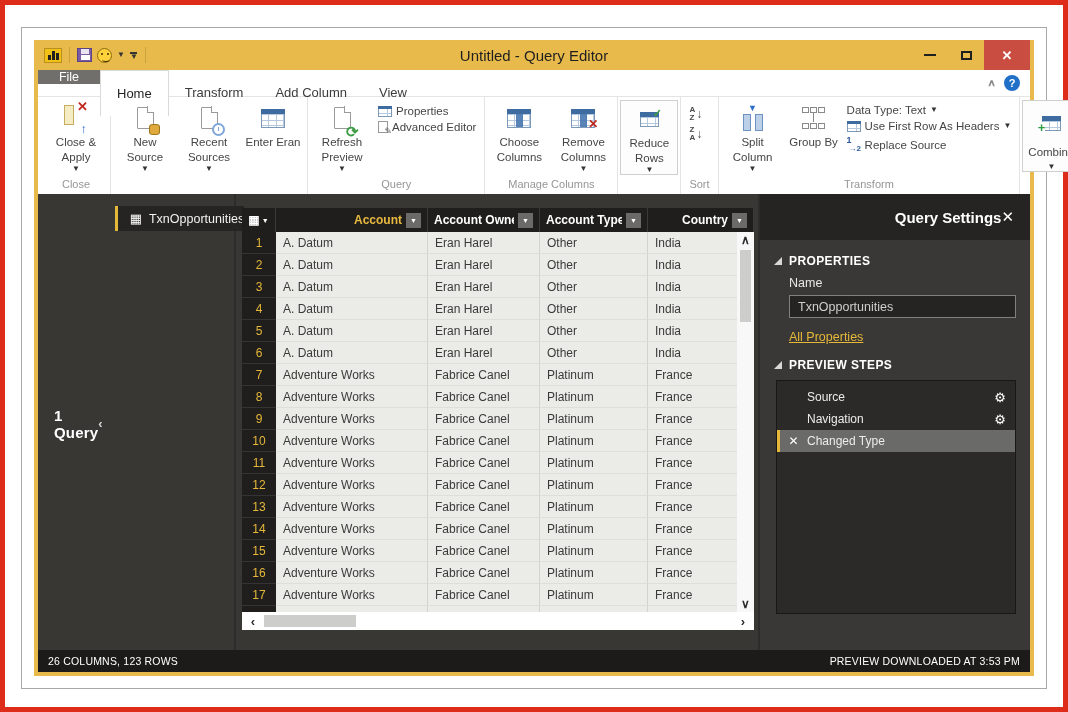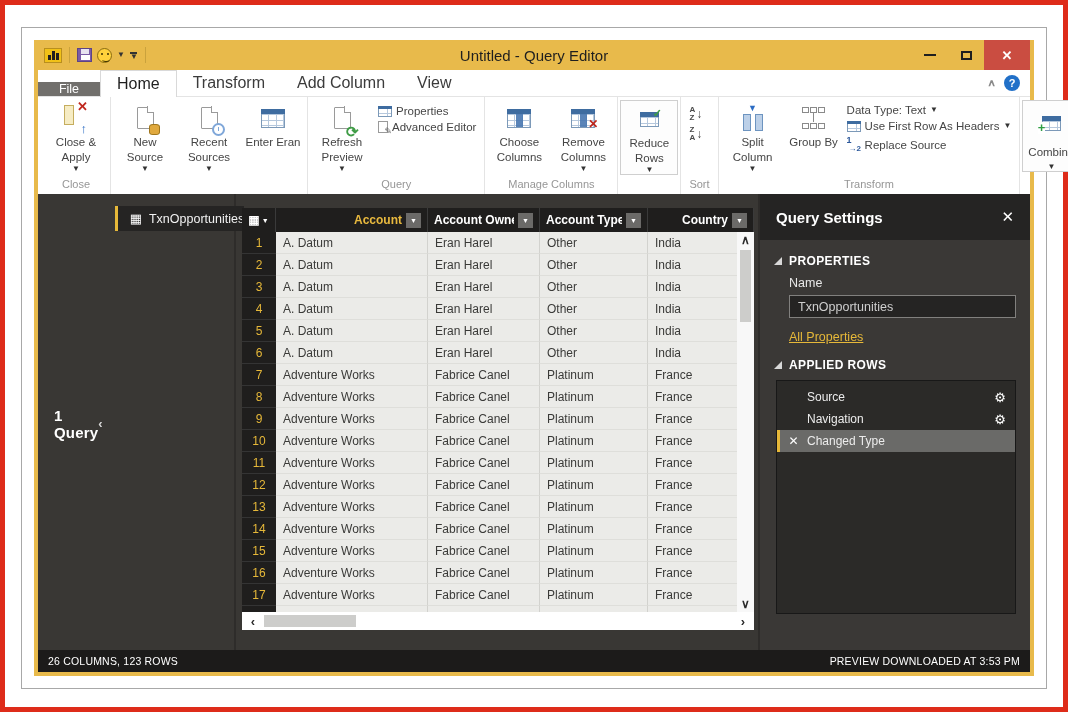--- a/index.html
+++ b/index.html
@@ -28,21 +28,21 @@
   .title-text { position:absolute; left:0; right:0; text-align:center; font-size:15px; color:#1f1f1f; }
   .win-controls { margin-left:auto; display:flex; align-items:center; height:100%; position:relative; z-index:2; }
   .wc { width:36px; height:100%; display:flex; align-items:center; justify-content:center; font-size:13px; color:#1f1f1f; }
   .wc-min b { display:block; width:12px; height:2px; background:#1f1f1f; }
   .wc-max b { display:block; width:11px; height:9px; border:2px solid #1f1f1f; background:transparent; }
   .wc-close { width:46px; background:#ca4d41; color:#fff; font-size:13px; font-weight:bold; }
 
   
   .tabrow { height:27px; background:#ffffff; display:flex; align-items:stretch; position:relative; border-bottom:1px solid #e4e4e4; }
   .tab-file { width:62px; background:#716f6c; color:#fff; display:flex; align-items:center; justify-content:center; font-size:12.5px; }
-  .tab { padding:4px 16px; display:flex; align-items:center; font-size:16px; color:#3b3b3b; }
+  .tab { padding:15px 16px; display:flex; align-items:center; font-size:13px; color:#3b3b3b; }
   .tab.selected { background:#fff; border:1px solid #d9d9d9; border-bottom:none; margin-bottom:-1px; color:#1f1f1f; }
   .tab-right { margin-left:auto; display:flex; align-items:center; gap:8px; padding-right:10px; }
   .ribbon-collapse { color:#8a8a8a; font-size:12px; font-weight:bold; transform:scaleY(.8); }
   .help-circle { width:16px; height:16px; border-radius:50%; background:#2170c8; color:#fff; font-size:11px; font-weight:bold; display:flex; align-items:center; justify-content:center; }
 
   
   .ribbon { height:97px; background:#fff; display:flex; align-items:stretch; padding-left:4px; }
   .rgroup { display:flex; flex-direction:column; border-right:1px solid #e4e4e4; padding:3px 2px 0 2px; }
   .rgroup-body { flex:1; display:flex; align-items:flex-start; }
   .rgroup-label { height:17px; text-align:center; font-size:11px; color:#969696; line-height:15px; white-space:nowrap; padding:0 6px; }
@@ -134,21 +134,21 @@
   .vs-thumb { width:11px; height:72px; background:#cdcdcb; margin-top:2px; }
   .vs-spacer { flex:1; }
   .hscroll { height:18px; background:#fff; display:flex; align-items:center; margin-top:0; }
   .hs-arrow { width:22px; text-align:center; color:#2b2b2b; font-size:13px; font-weight:bold; }
   .hs-thumb { width:92px; height:12px; background:#cdcdcb; }
   .hs-spacer { flex:1; }
 
   
   .spane { width:272px; flex:none; background:#3a3836; border-left:2px solid #2e2c2a; display:flex; flex-direction:column; }
   .spane-head { height:46px; background:#252423; display:flex; align-items:center; padding:0 16px; color:#fff; }
-  .spane-title { flex:1; font-size:15px; font-weight:bold; }
+  .spane-title { flex:1; font-size:15px; font-weight:bold;text-align:right; }
   .spane-close { font-size:15px; color:#fff; }
   .spane-body { padding:14px 14px 0 14px; color:#e8e8e8; }
   .sect { display:flex; align-items:center; gap:7px; font-size:12px; font-weight:bold; color:#fff; letter-spacing:.4px; margin-bottom:8px; }
   .tri { width:0; height:0; border-left:8px solid transparent; border-bottom:8px solid #d8d8d8; flex:none; }
   .name-label { font-size:12.5px; margin:2px 0 5px 15px; color:#e8e8e8; }
   .name-input { margin-left:15px; width:calc(100% - 15px); height:23px; background:#252423; border:1px solid #81807e; color:#cfcfcf; font-size:12.5px; padding:0 8px; font-family:"Liberation Sans", sans-serif; }
   .all-props { display:inline-block; margin:12px 0 14px 15px; color:#e6b839; font-size:12.5px; text-decoration:underline; }
   .steps-box { margin:2px 0 0 2px; background:#2b2a28; border:1px solid #181818; height:234px; padding-top:5px; }
   .step { height:22px; display:flex; align-items:center; font-size:12px; color:#ececec; padding-right:9px; }
   .step .sicon { width:30px; text-align:center; flex:none; font-size:12px; color:#fff; }
@@ -187,21 +187,21 @@
               <b></b>
             </div>
           <div class="wc wc-max">
               <b></b>
             </div>
           <div class="wc wc-close">✕</div>
         </div>
       </div>
 
       <div class="tabrow">
-        <div id="tabs-host" style="display:flex; align-items:flex-end;">
+        <div id="tabs-host" style="display:flex; align-items:flex-start;">
             <div class="tab-file">File</div>
             <div class="tab selected">Home</div>
             <div class="tab">Transform</div>
             <div class="tab">Add Column</div>
             <div class="tab">View</div>
           </div>
         <div class="tab-right">
           <span class="ribbon-collapse">∧</span>
           <span class="help-circle">?</span>
         </div>
@@ -591,21 +591,21 @@
           <div class="spane-body">
             <div class="sect">
               <span class="tri"></span>
               <span>PROPERTIES</span>
             </div>
             <div class="name-label">Name</div>
             <input class="name-input" value="TxnOpportunities" style="">
             <a class="all-props" href="#">All Properties</a>
             <div class="sect">
               <span class="tri"></span>
-              <span>APPLIED ROWS</span>
+              <span>PREVIEW STEPS</span>
             </div>
             <div class="steps-box" id="steps-box">
                 <div class="step">
                   <span class="sicon"></span>
                   <span class="slabel">Source</span>
                   <span class="gear">⚙</span>
                 </div>
                 <div class="step">
                   <span class="sicon"></span>
                   <span class="slabel">Navigation</span>

